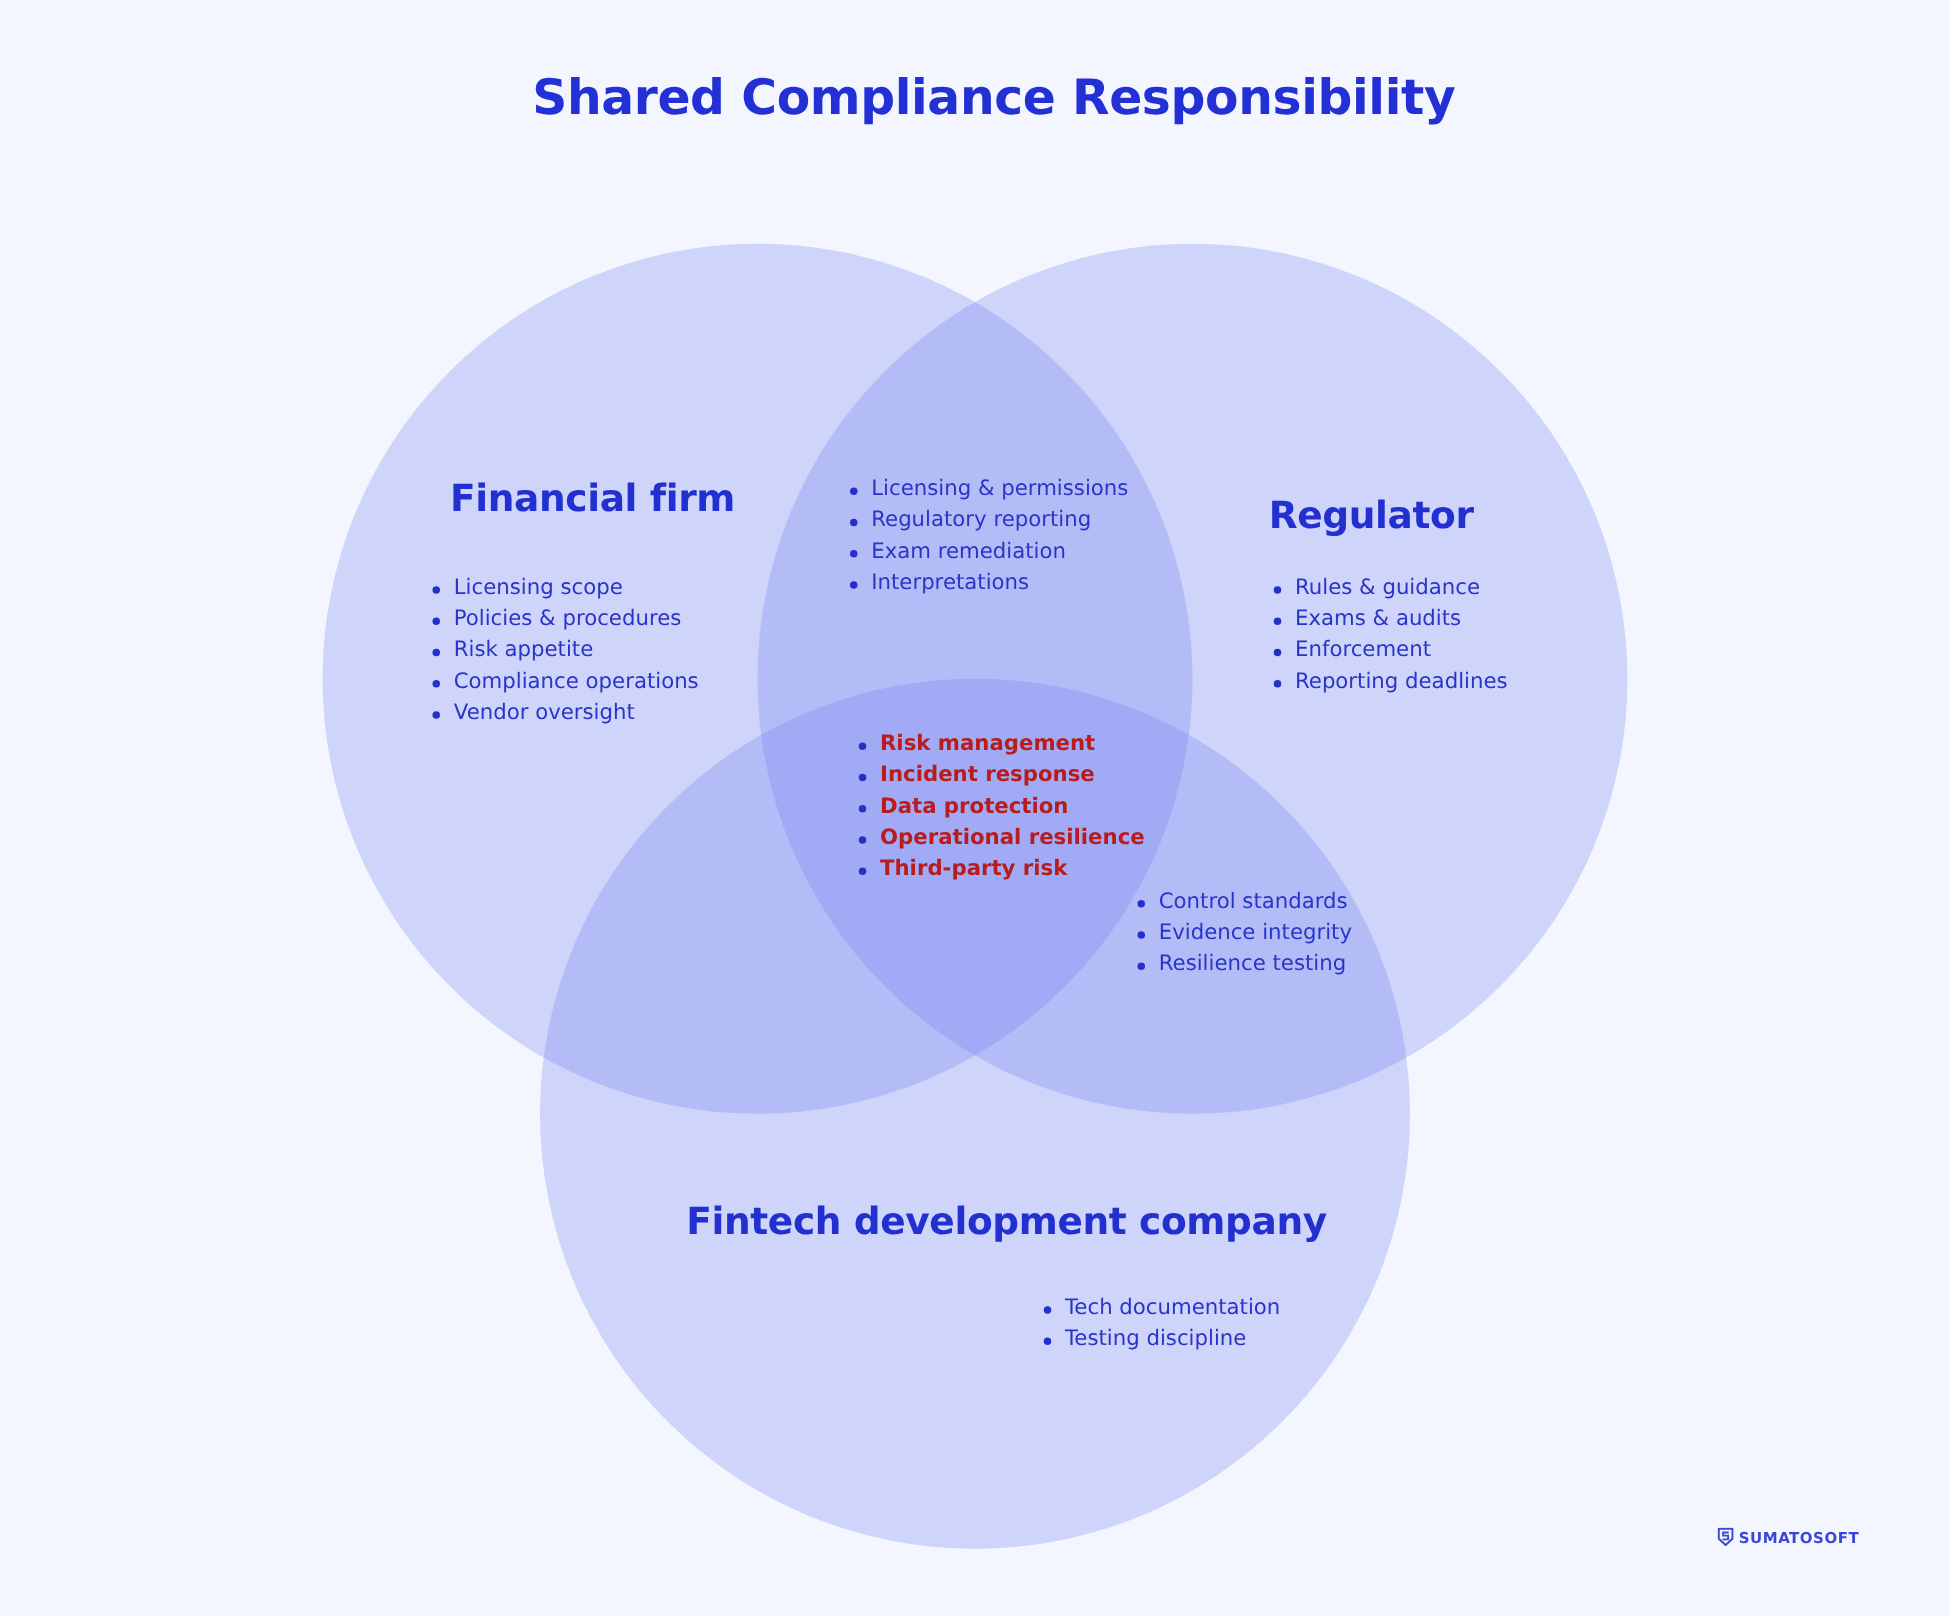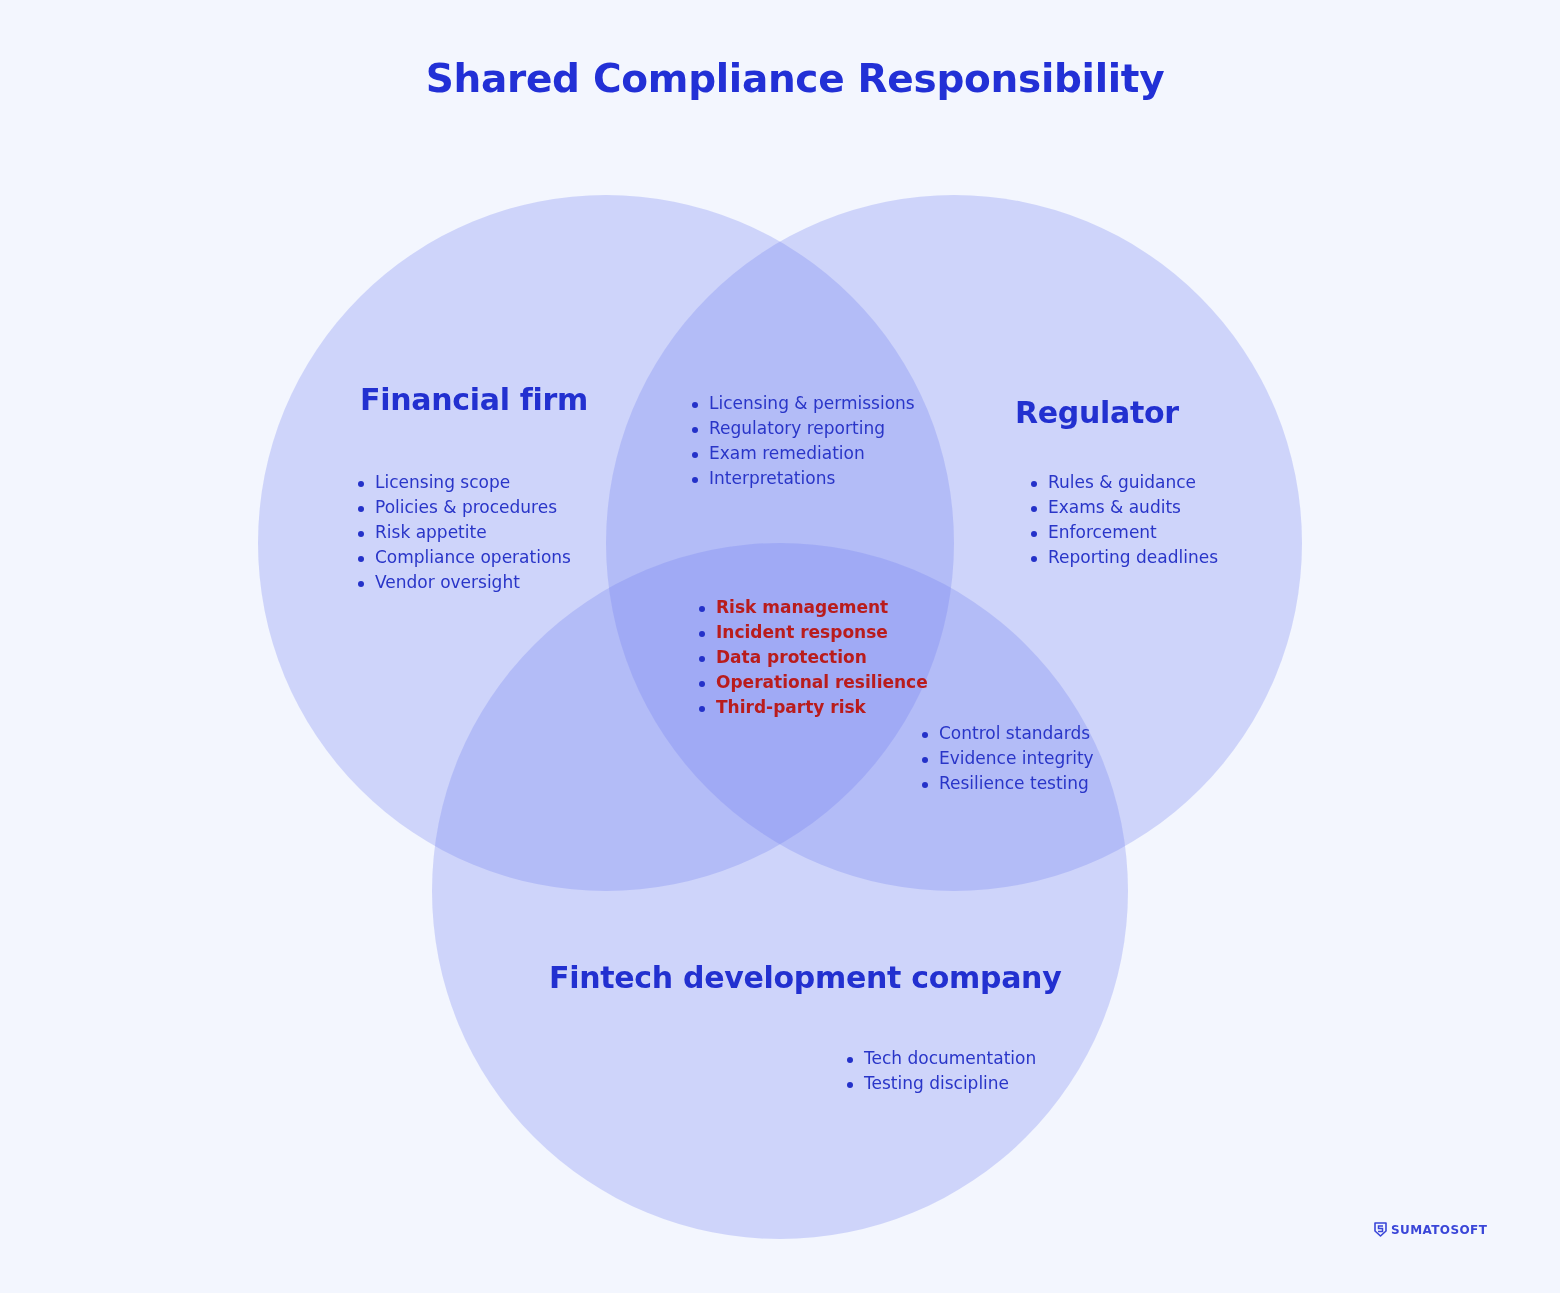--- a/index.html
+++ b/index.html
@@ -21,21 +21,21 @@
       background: rgba(110, 125, 240, 0.28);
     }
     .c-left  { left: 258px; top: 195px; }
     .c-right { left: 606px; top: 195px; }
     .c-bottom{ left: 432px; top: 543px; }
     .heading {
       position: absolute; font-size: 30px; font-weight: bold; color: #2230d0;
       letter-spacing: -0.3px; white-space: nowrap;
     }
     ul.list {
-      position: absolute; margin: 12px; padding: 0; list-style: none;
+      position: absolute; margin: 0; padding: 0; list-style: none;
       font-size: 17px; line-height: 25px; color: #2935c8;
     }
     ul.list li { position: relative; padding-left: 18px; white-space: nowrap; }
     ul.list li::before {
       content: ""; position: absolute; left: 1px; top: 11px;
       width: 6px; height: 6px; border-radius: 50%; background: #2431c9;
     }
     ul.list.bold li { font-weight: bold; color: #b91c1c; }
     ul.list li.wrap { white-space: normal; width: 150px; }
     .logo {

